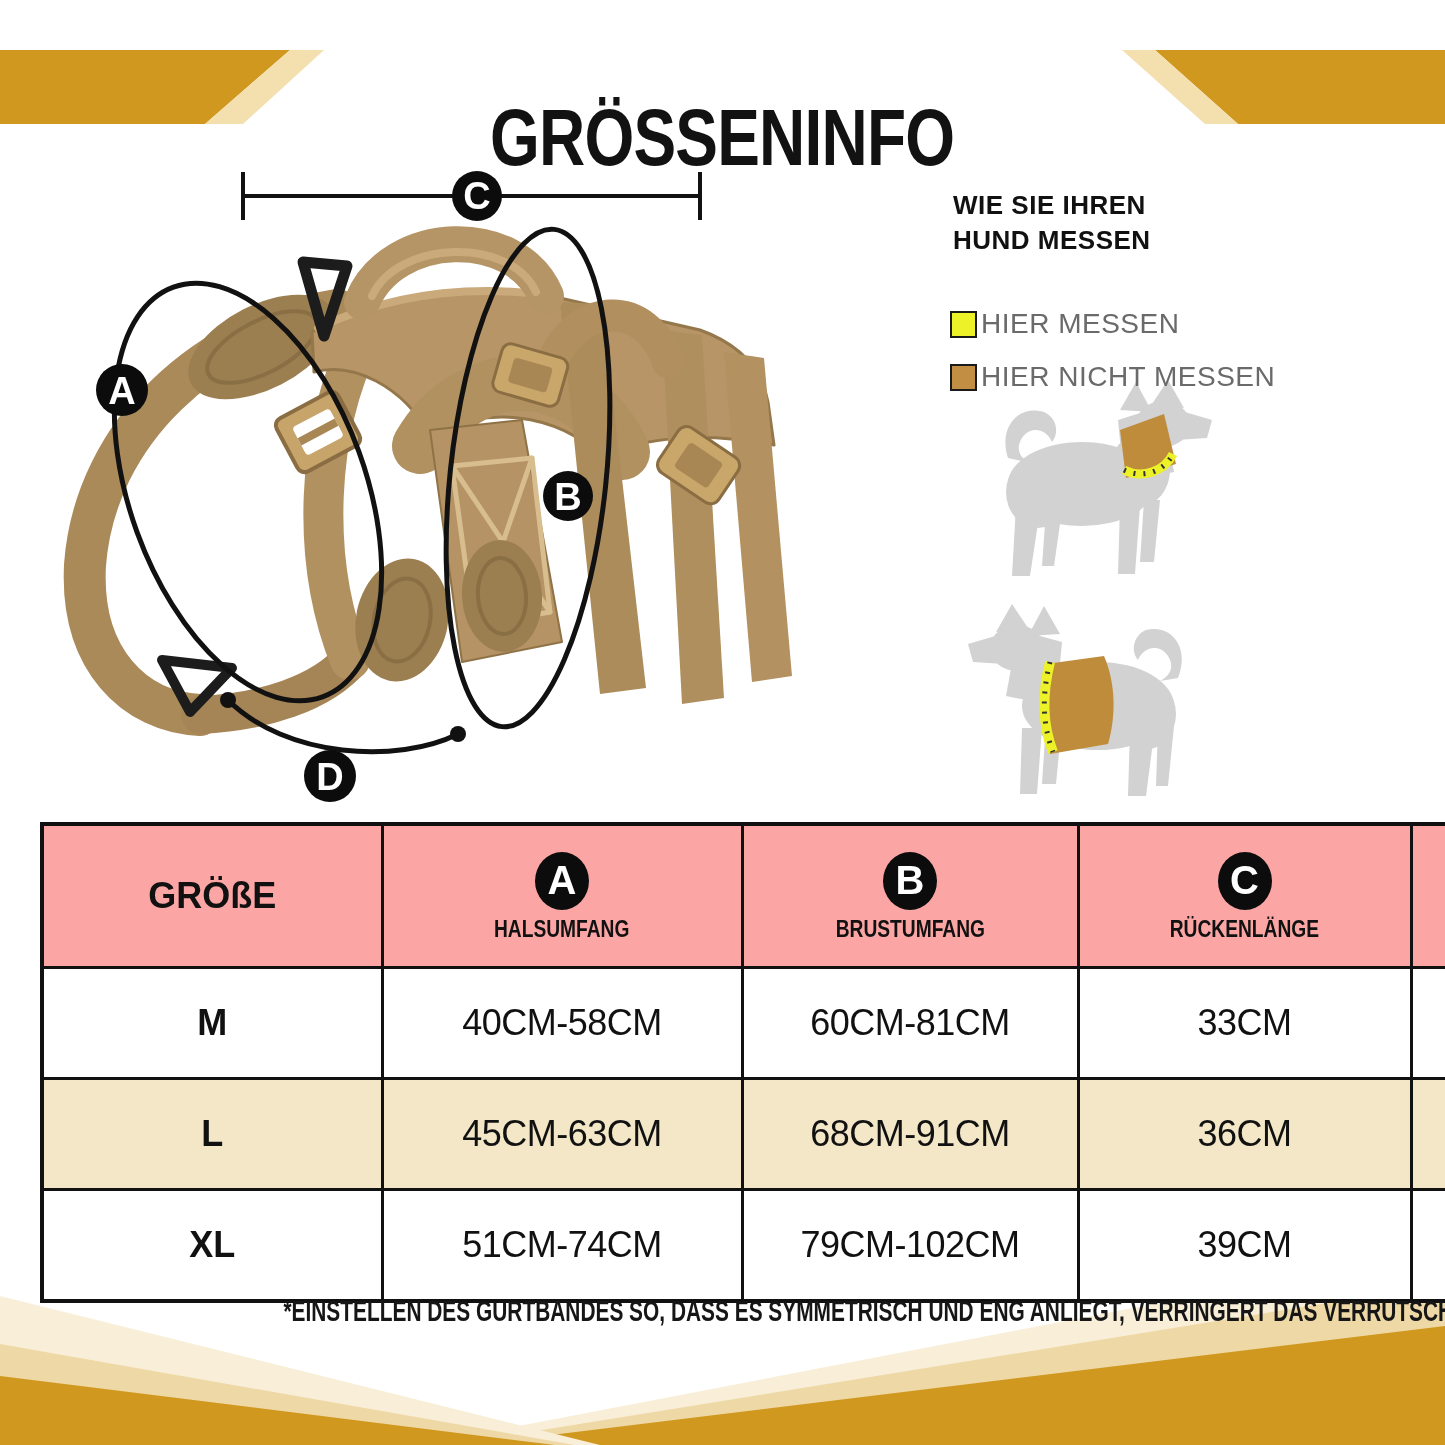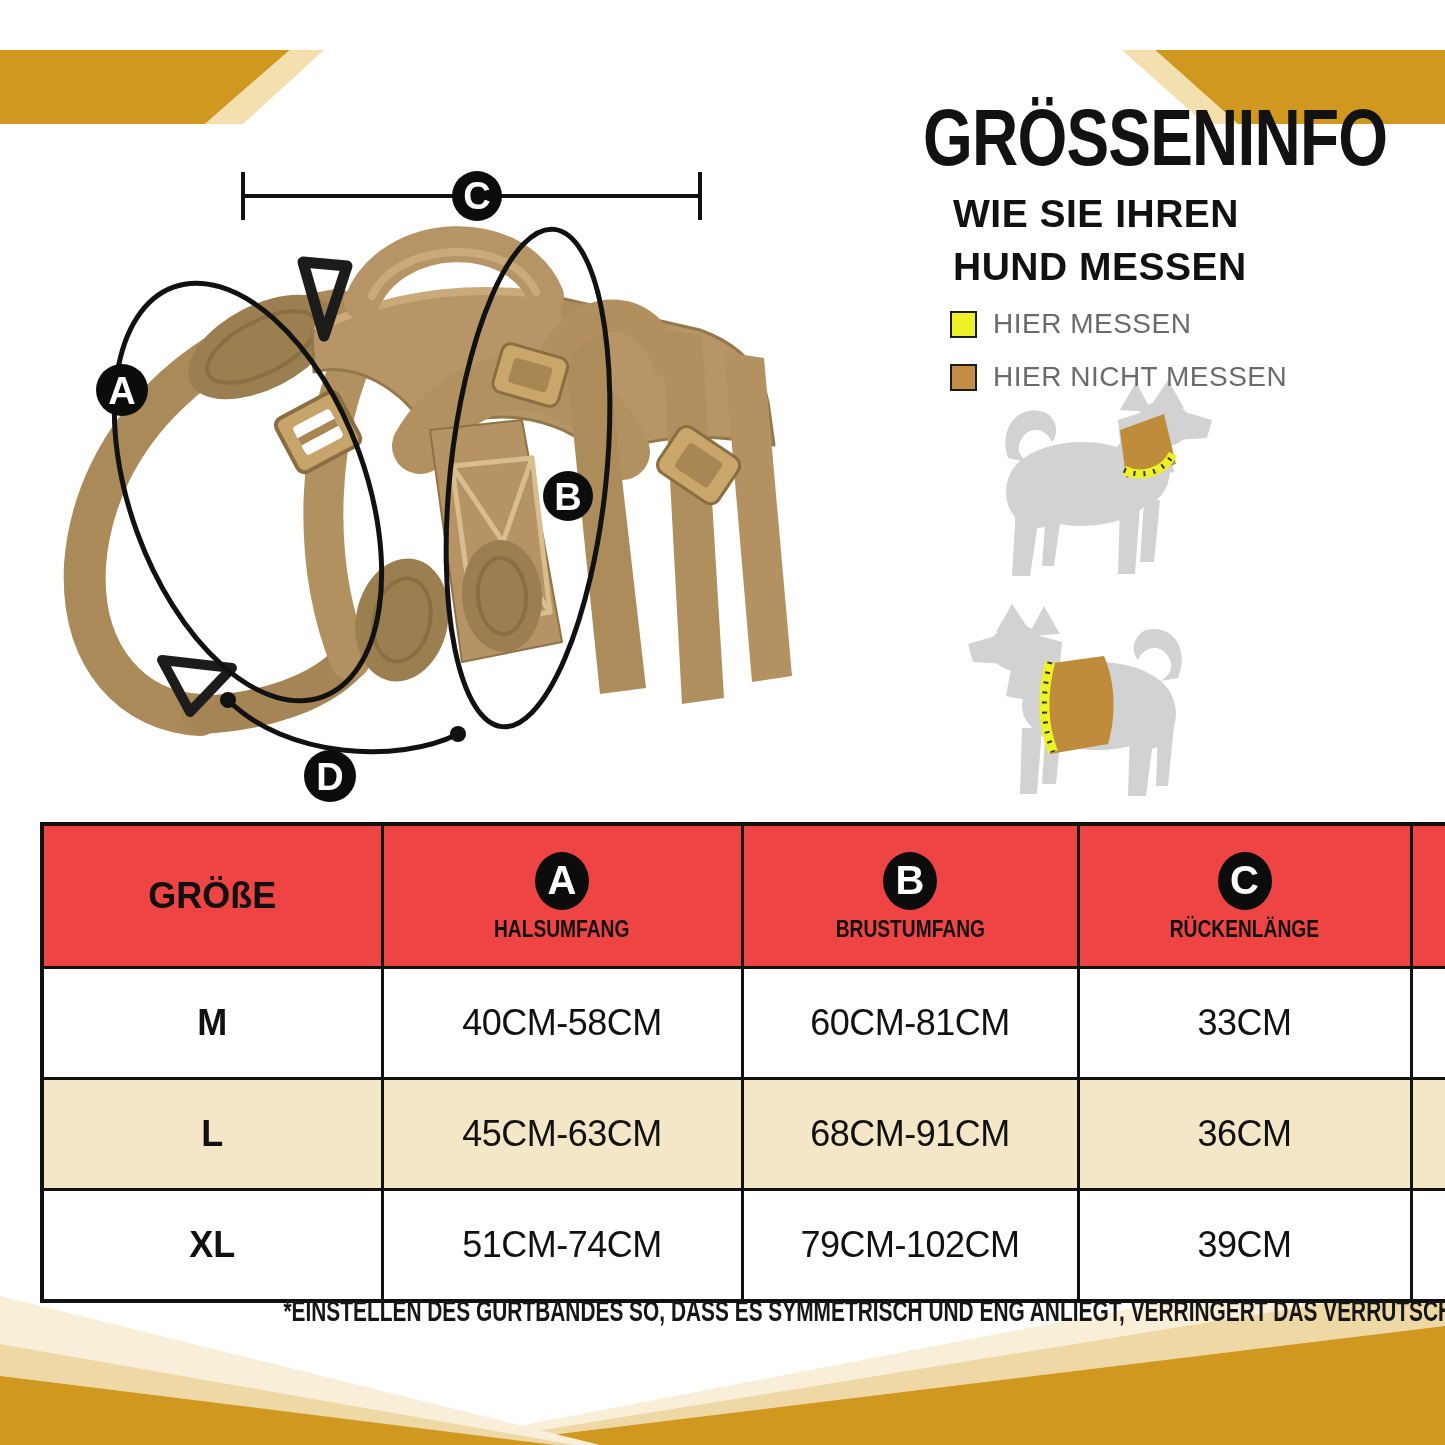--- a/index.html
+++ b/index.html
@@ -4,39 +4,39 @@
 <style>
   html,body{margin:0;padding:0;background:#888;}
   .canvas{
     position:relative;width:1445px;height:1445px;background:#ffffff;
     font-family:"Liberation Sans", sans-serif;overflow:hidden;margin:0 auto;
   }
   .cond{display:inline-block;transform:scaleX(.8);transform-origin:center;white-space:nowrap;}
   .cond72{display:inline-block;transform:scaleX(.72);transform-origin:center;white-space:nowrap;}
 
   
-  .title{position:absolute;top:44px;left:0;width:100%;text-align:right;
+  .title{position:absolute;top:44px;left:0;width:100%;text-align:center;
     font-size:80px;font-weight:700;color:#121212;letter-spacing:-1px;line-height:1;}
 
   
   .art{position:absolute;left:0;top:0;pointer-events:none;}
 
   
   .howto{position:absolute;left:953px;top:188px;width:430px;
-    font-size:39px;font-weight:700;color:#111;line-height:1.35;letter-spacing:.5px;}
+    font-size:26px;font-weight:700;color:#111;line-height:1.35;letter-spacing:.5px;}
   .legend{position:absolute;left:950px;top:308px;width:460px;}
   .legend-row{display:flex;align-items:center;margin-bottom:21px;height:32px;}
   .swatch{width:27px;height:27px;border:2px solid #1a1a1a;box-sizing:border-box;flex:0 0 auto;}
-  .legend-label{margin-left:16px;font-size:28px;color:#6a6a6a;letter-spacing:.5px;}
+  .legend-label{margin-left:4px;font-size:28px;color:#6a6a6a;letter-spacing:.5px;}
 
   
   table.size{position:absolute;left:40px;top:822px;width:1365px;border-collapse:collapse;
     table-layout:fixed;border:4px solid #111;}
   table.size td{border:3px solid #111;text-align:center;vertical-align:middle;padding:0;}
-  tr.hdr td{background:#ef4444;height:140px;}
+  tr.hdr td{background:#fca5a5;height:140px;}
   tr.r1 td,tr.r3 td{background:#ffffff;height:108px;}
   tr.r2 td{background:#f3e7c8;height:108px;}
   .size-col{font-size:36px;font-weight:700;color:#111;}
   .val{font-size:36px;font-weight:400;color:#111;letter-spacing:-.5px;}
   .badge{width:54px;height:58px;border-radius:50%;background:#0c0c0c;color:#fff;
     display:flex;align-items:center;justify-content:center;font-size:40px;font-weight:700;margin:0 auto 7px;}
   .hlabel{font-size:24px;font-weight:700;color:#111;line-height:1;}
   .groesse{font-size:36px;font-weight:700;color:#111;}
 
   

